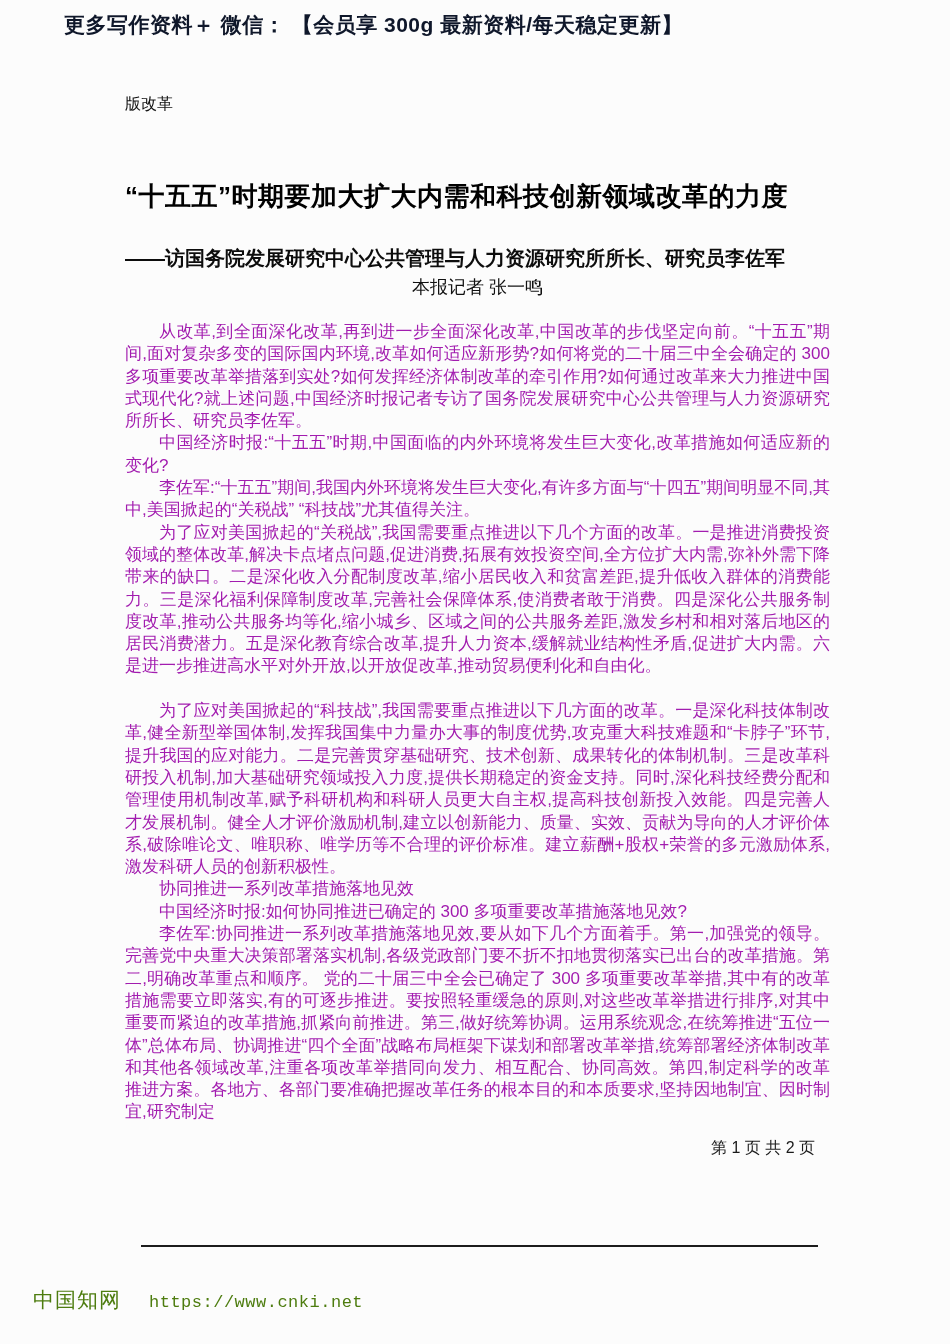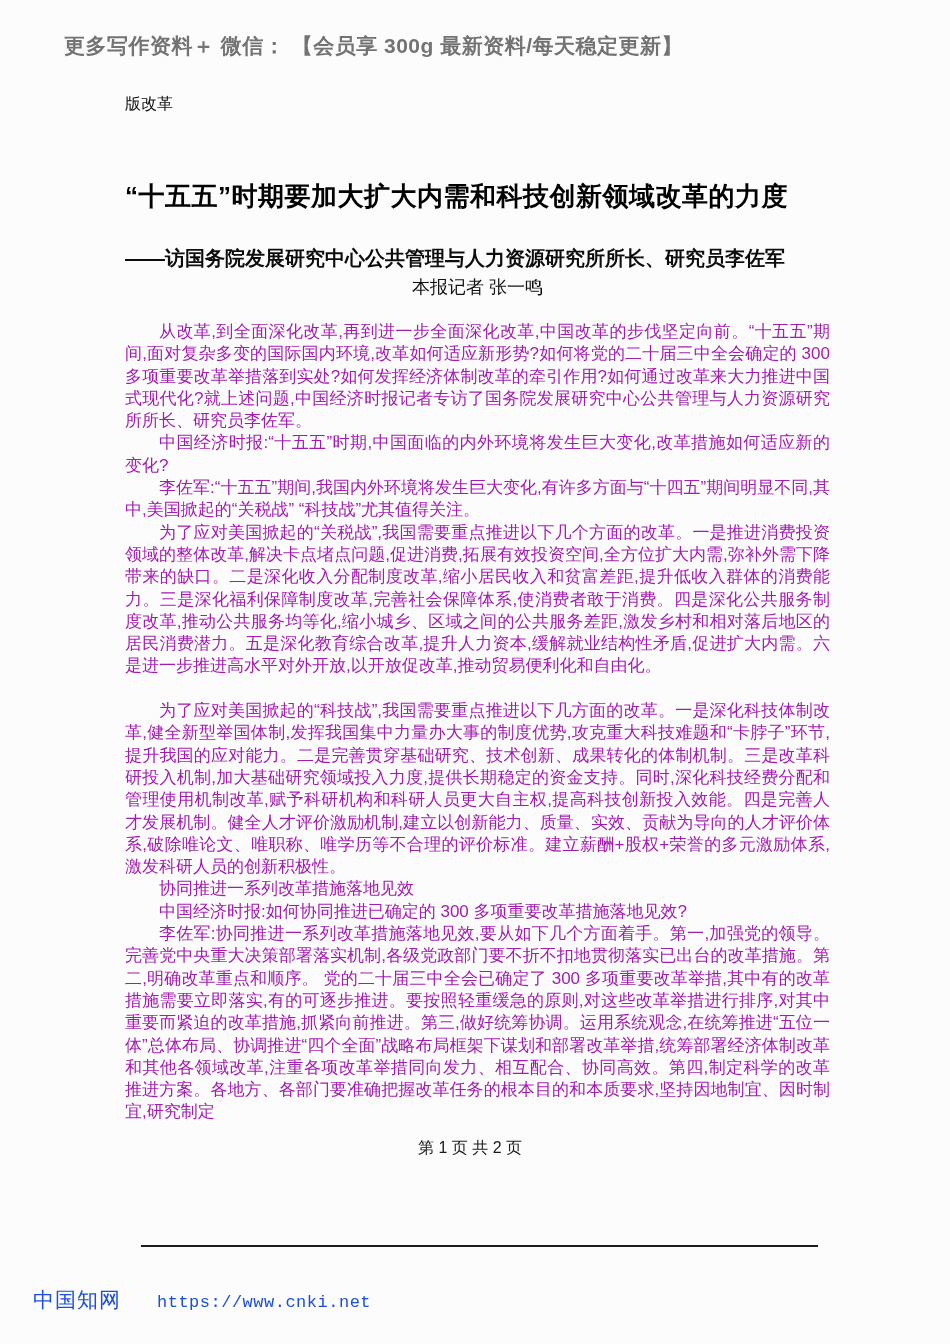--- a/index.html
+++ b/index.html
@@ -15,24 +15,23 @@
     color: #161616;
     overflow: hidden;
   }
   .abs { position: absolute; }
 
   #banner {
     left: 64px;
     top: 11px;
     font-size: 21px;
     font-weight: bold;
-    color: #737373;
+    color: #0f172a;
     letter-spacing: 0.5px;
     white-space: nowrap;
-    margin-top: 21px;
   }
 
   #source {
     left: 125px;
     top: 91px;
     font-size: 16px;
     line-height: 25px;
     color: #111;
   }
 
@@ -81,40 +80,40 @@
   }
   #article-body p.spacer {
     height: 22.3px;
     text-indent: 0;
   }
 
   #page-footer {
     left: 125px;
     top: 1138px;
     width: 690px;
-    text-align: center;
+    text-align: right;
     font-size: 16px;
     color: #1a1a1a;
   }
 
   #divider {
     left: 141px;
     top: 1245px;
     width: 677px;
     height: 2px;
     background: #1c1c1c;
   }
 
   #watermark {
     left: 33px;
     top: 1286px;
     display: flex;
     align-items: baseline;
-    gap: 36px;
-    color: #1d4ed8;
+    gap: 28px;
+    color: #4d7c0f;
     text-align: right;
   }
   #watermark .site-name {
     font-size: 21px;
     letter-spacing: 1px;
   }
   #watermark .site-url {
     font-family: "Liberation Mono", "DejaVu Sans Mono", monospace;
     font-size: 17px;
     letter-spacing: 0.5px;

